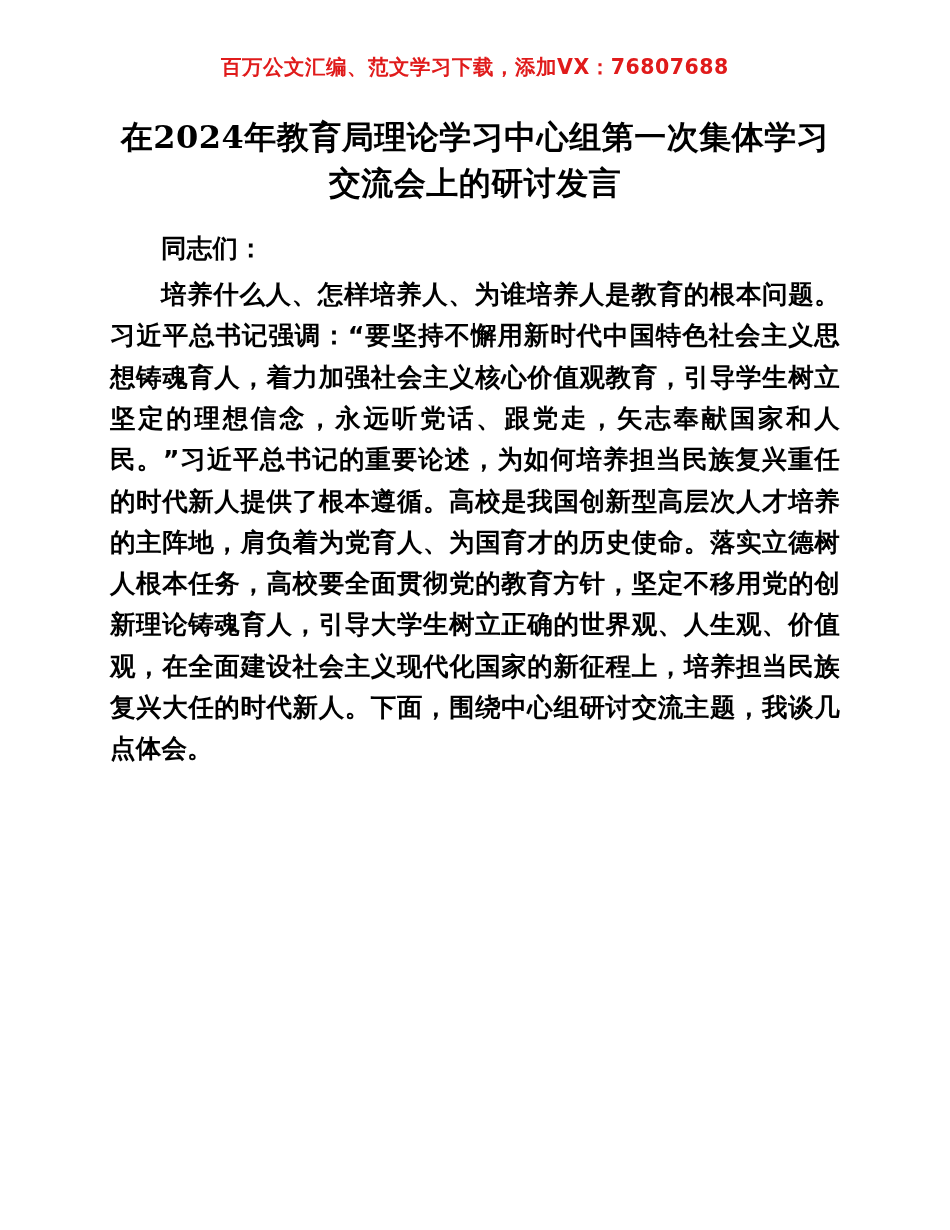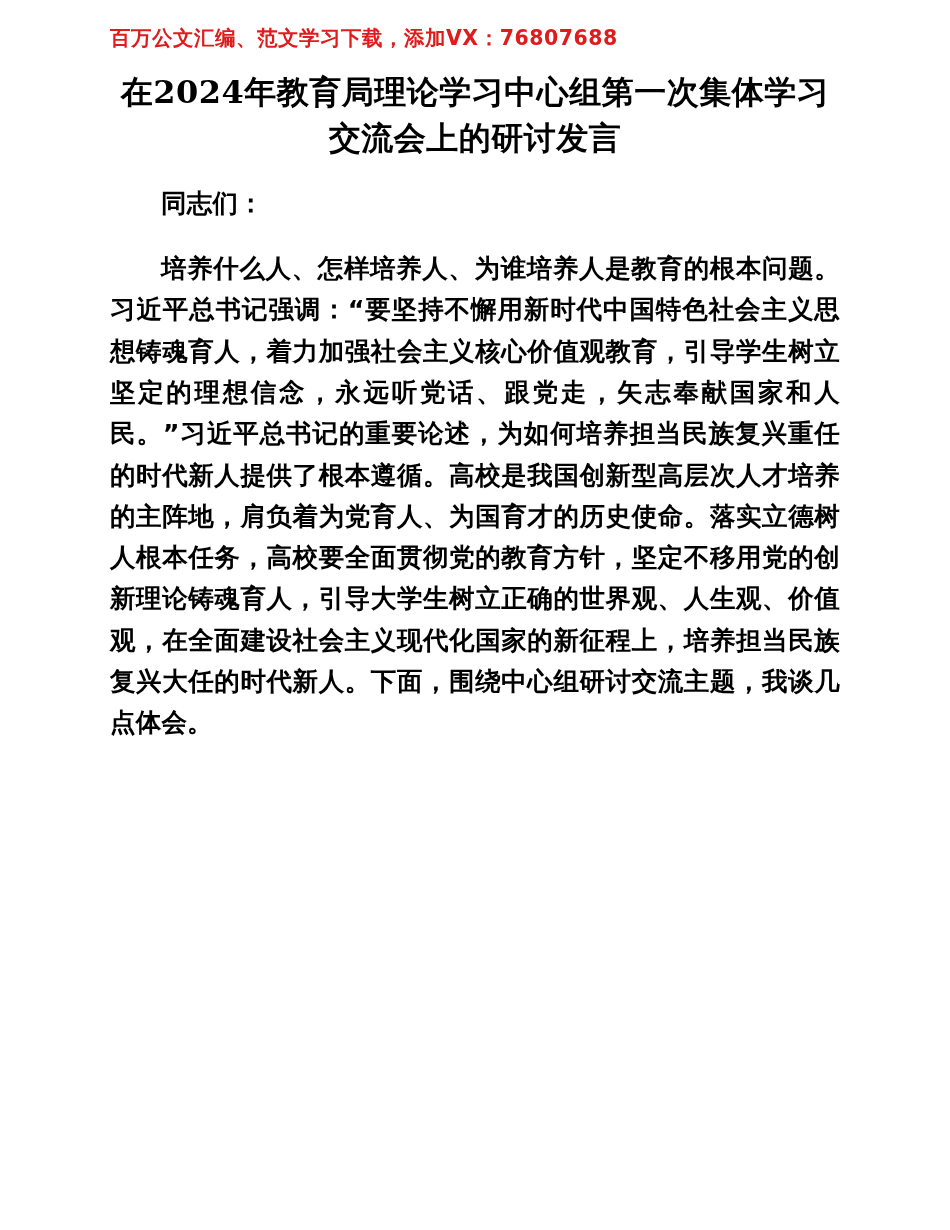--- a/index.html
+++ b/index.html
@@ -16,30 +16,31 @@
   }
   .page {
     position: relative;
     width: 950px;
     height: 1230px;
     box-sizing: border-box;
     padding: 0 110px;
     background: #ffffff;
   }
   .watermark {
+    text-align: center;
     color: #e01b1b;
     font-size: 20.5px;
     font-weight: bold;
     letter-spacing: 0.5px;
-    padding-top: 26px;
+    padding-top: 55px;
     line-height: 1.2;
     white-space: nowrap;
   }
   .doc-title {
-    margin-top: 18px;
+    margin-top: 34px;
     text-align: center;
     font-size: 32px;
     font-weight: bold;
     line-height: 1.45;
     letter-spacing: 0.5px;
     font-family: "DejaVu Serif", "Liberation Serif", serif;
   }
   .body-text p {
     margin: 0;
     font-size: 25.5px;
@@ -47,21 +48,21 @@
     line-height: 1.62;
     text-align: justify;
     text-justify: inter-ideograph;
     text-indent: 2em;
     letter-spacing: 0.2px;
     font-family: "DejaVu Sans", "Liberation Sans", sans-serif;
   }
   .body-text p.first-para {
   }
   .body-text p + p {
-    margin-top: 24px;
+    margin-top: 5px;
   }
 </style>
 </head>
 <body>
 
 <div class="page">
 
   <div class="watermark">百万公文汇编、范文学习下载，添加VX：76807688</div>
 
   <h1 class="doc-title">在2024年教育局理论学习中心组第一次集体学习交流会上的研讨发言</h1>

